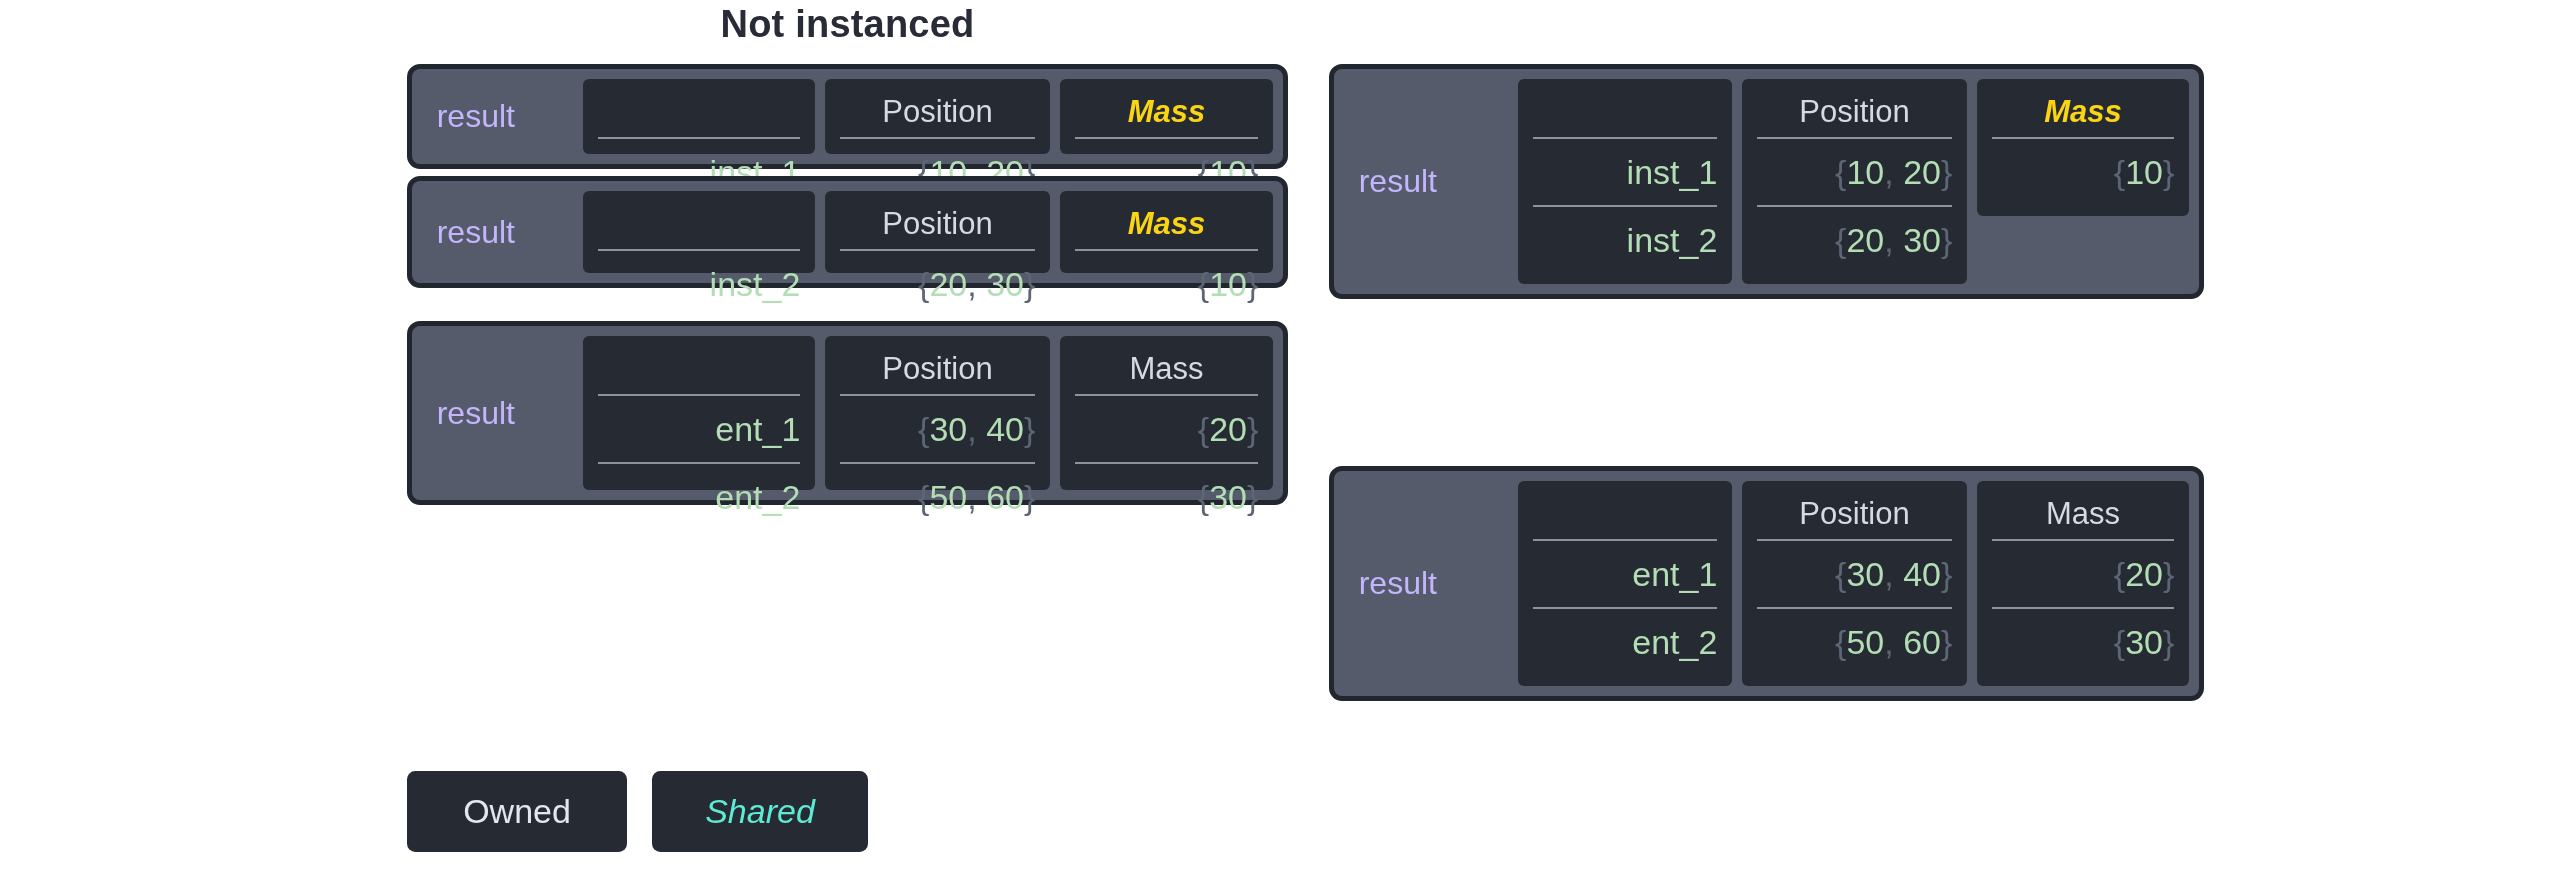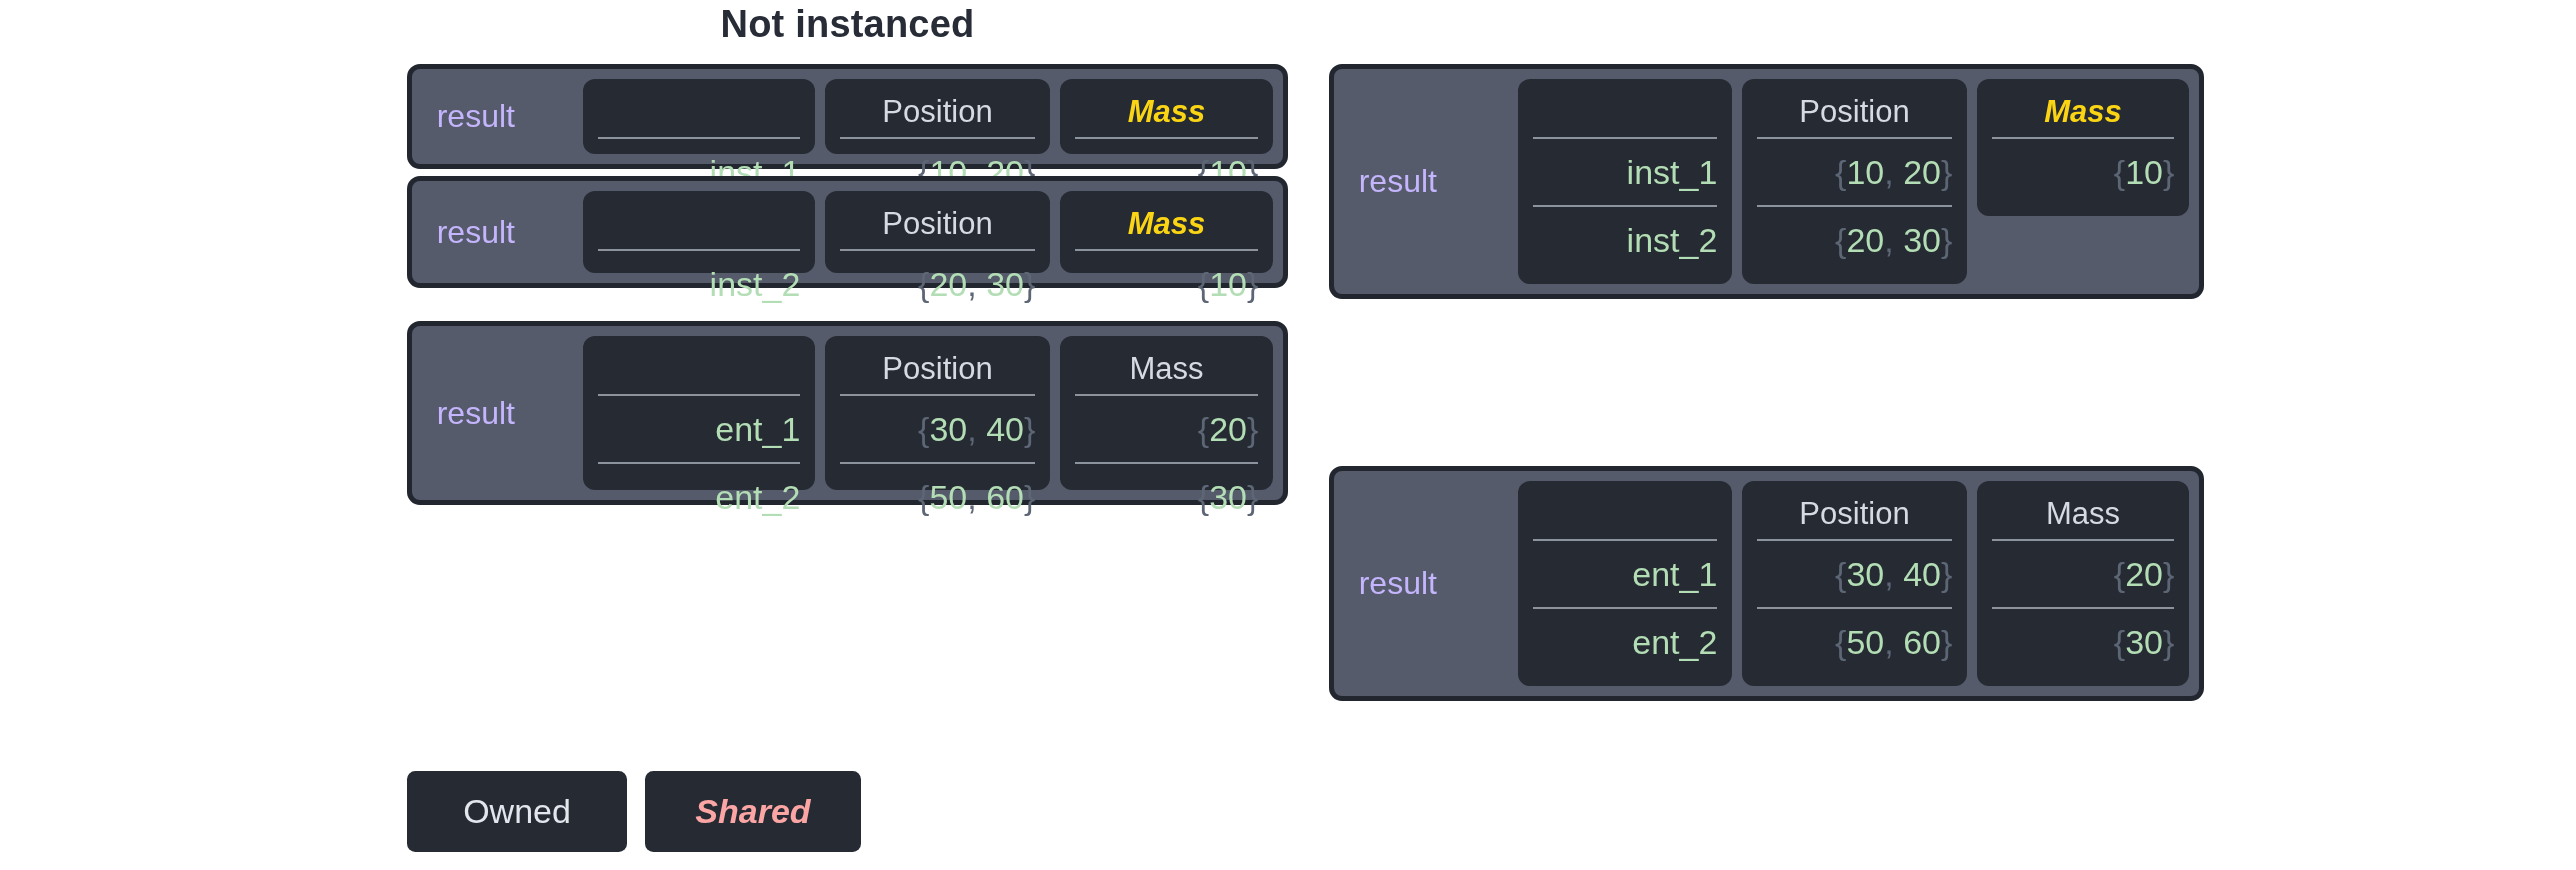--- a/index.html
+++ b/index.html
@@ -48,21 +48,21 @@
     box-sizing:border-box;
   }
   .cols{
     flex:1 1 auto;
     display:flex;
     align-items:flex-start;
     gap:10px;
   }
   .col{
     background:#252a33;
-    border-radius:12px;
+    border-radius:6px;
     box-sizing:border-box;
     padding:7.3px 14.7px 11px 14.7px;
     display:flex;
     flex-direction:column;
     align-self:stretch;
   }
   .col.short{align-self:flex-start;}
 
   .col-head{
     height:51px;
@@ -110,35 +110,35 @@
 
   
   #card-inst-1{left:1329px;top:64px;width:875px;}
   #card-inst-2{left:1329px;top:466px;width:875px;}
   #card-inst-1 .card-label,#card-inst-2 .card-label{width:174px;}
   #card-inst-1 .col:nth-child(1),#card-inst-2 .col:nth-child(1){width:214px;}
   #card-inst-1 .col:nth-child(2),#card-inst-2 .col:nth-child(2){width:225px;}
   #card-inst-1 .col:nth-child(3),#card-inst-2 .col:nth-child(3){flex:1 1 auto;}
 
   
-  .legend{position:absolute;left:407px;top:771px;display:flex;gap:18px;}
+  .legend{position:absolute;left:407px;top:771px;display:flex;gap:25px;}
   .legend-chip{
     background:#252a33;
     border-radius:8.3px;
     height:81px;
     display:flex;
     align-items:center;
     justify-content:center;
     font-size:34px;
     padding:0 27.5px;
     box-sizing:border-box;
     white-space:nowrap;
   }
   .legend-chip.owned{color:#e3e6ec;min-width:220px;}
-  .legend-chip.shared{color:#fca5a5;font-style:italic;font-weight:bold;min-width:216px;}
+  .legend-chip.shared{color:#5eead4;font-style:italic;font-weight:normal;min-width:216px;}
 </style>
 </head>
 <body>
 
 <div class="stage">
 
   <div class="section-title" id="title-not-instanced">Not instanced</div>
 
 
   <div class="card" id="card-not-inst-1">

